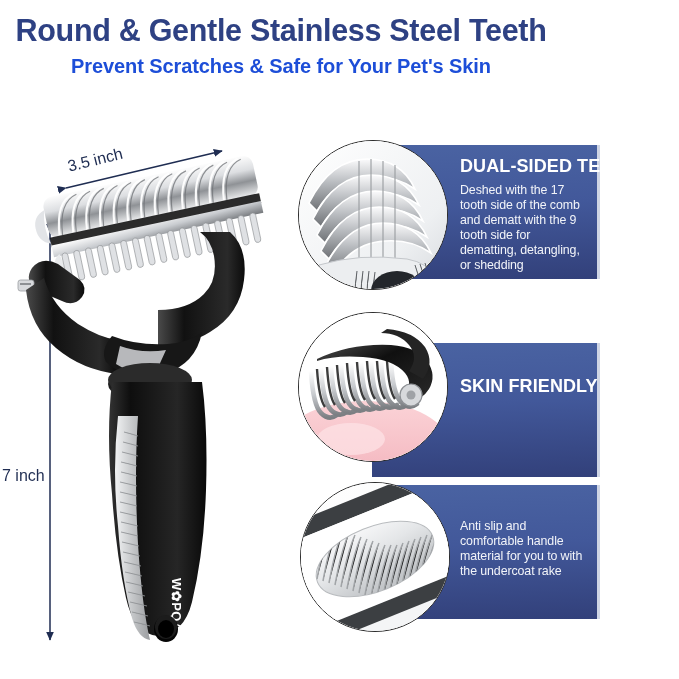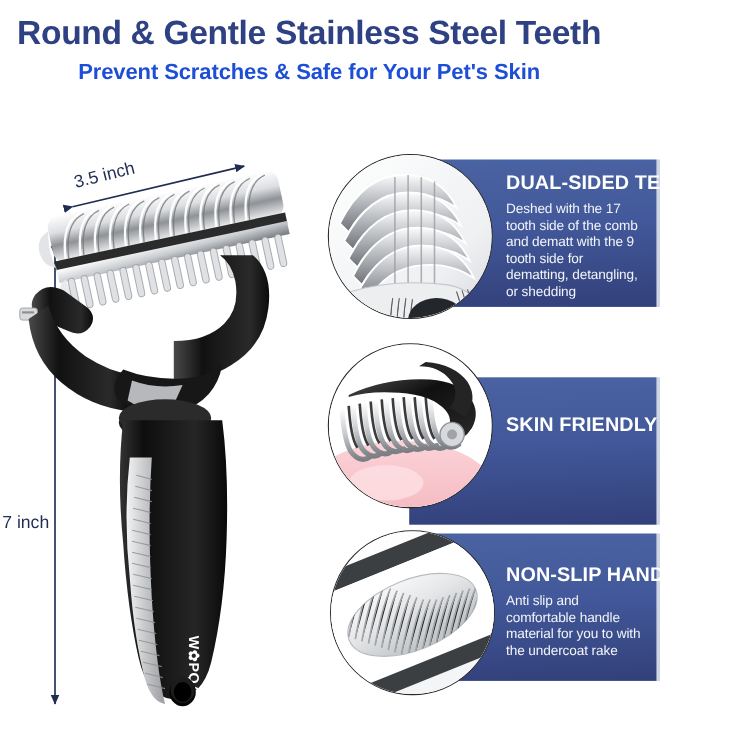--- a/index.html
+++ b/index.html
@@ -455,21 +455,20 @@
 
     <g transform="translate(112,82)">
       <circle r="11" fill="#d7d9dc" stroke="#8d9094" stroke-width="1.2"></circle>
       <circle r="4.5" fill="#9fa2a6"></circle>
     </g>
   </svg>
 </div>
 
 <div class="panel" id="panel-2">
   <div class="panel-text panel-2-text">
-    <div class="panel-title">NON-SLIP HANDLE</div>
     <div class="panel-body">Anti slip and comfortable handle material  for you to with the undercoat rake</div>
   </div>
 </div>
 <div class="circle-inset" id="circle-2">
   <svg width="148" height="148" viewBox="0 0 148 148">
     <defs>
       <linearGradient id="c2bg" x1="0" y1="0" x2="0.4" y2="1">
         <stop offset="0%" stop-color="#ffffff"></stop>
         <stop offset="100%" stop-color="#f4f5f6"></stop>
       </linearGradient>

